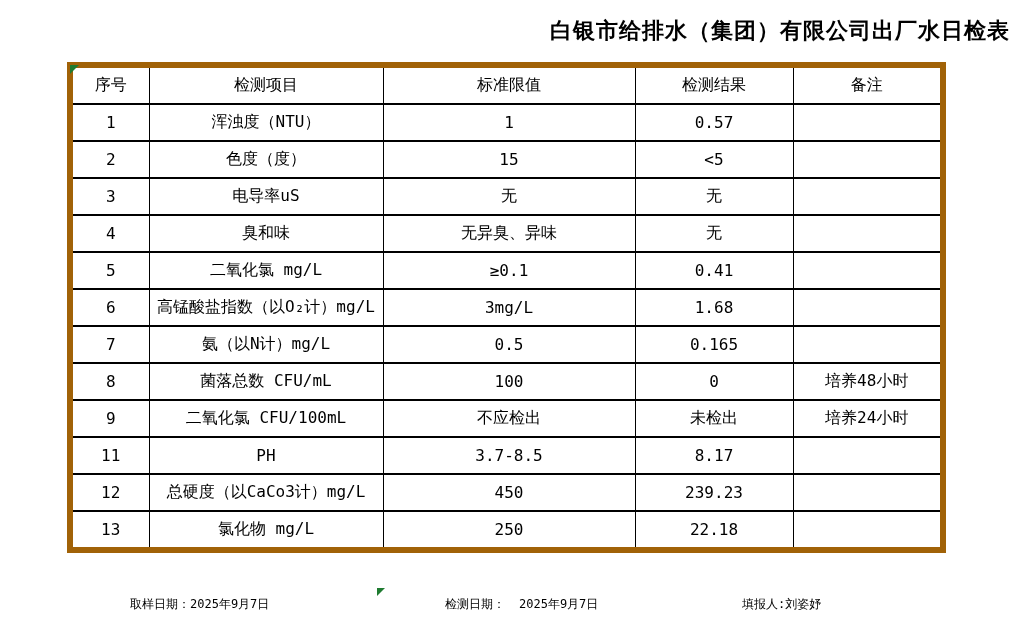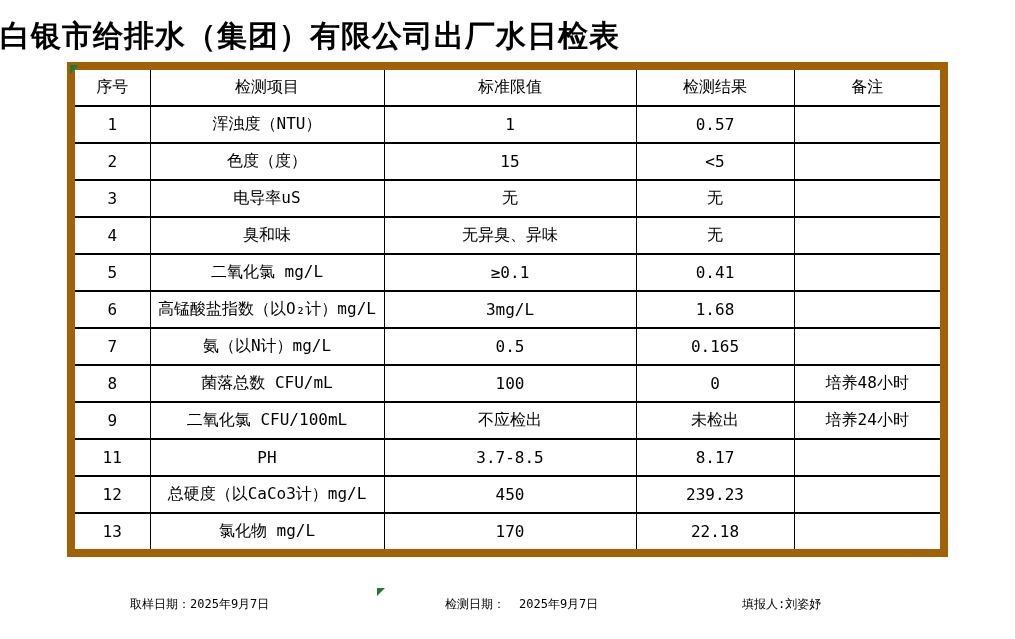--- a/index.html
+++ b/index.html
@@ -2,27 +2,27 @@
 <html><head>
 <meta charset="utf-8">
 <style>
   html,body{margin:0;padding:0;}
   body{
     width:1015px;height:639px;background:#ffffff;color:#000000;
     font-family:"DejaVu Sans Mono","Liberation Sans",sans-serif;
   }
   .page{position:relative;width:1015px;height:639px;overflow:hidden;background:#ffffff;}
   .title{
-    position:absolute;top:16px;left:0;width:1010px;text-align:left;
-    font-size:30px;font-weight:bold;letter-spacing:1px;
+    position:absolute;top:16px;left:0;width:1010px;text-align:right;
+    font-size:22px;font-weight:bold;letter-spacing:1px;
   }
   table.inspection{
     position:absolute;left:67px;top:62px;width:873px;
     border-collapse:collapse;table-layout:fixed;
-    border:8px solid #a16207;
+    border:6px solid #a16207;
   }
   table.inspection th, table.inspection td{
     border:1px solid #000;
     border-top-width:2px;border-bottom-width:2px;
     height:35px;padding:0 2px;
     text-align:center;vertical-align:middle;
     font-size:16px;font-weight:normal;
     white-space:nowrap;overflow:hidden;
   }
   col.c-index{width:79px;}
@@ -142,21 +142,21 @@
         <tr>
           <td>12</td>
           <td>总硬度（以CaCo3计）mg/L</td>
           <td>450</td>
           <td>239.23</td>
           <td></td>
         </tr>
         <tr>
           <td>13</td>
           <td>氯化物 mg/L</td>
-          <td>170</td>
+          <td>250</td>
           <td>22.18</td>
           <td></td>
         </tr>
       </tbody>
   </table>
 
   <div class="corner-marker"></div>
   <div class="bottom-marker"></div>
 
   <div class="footer-item f-sample">

